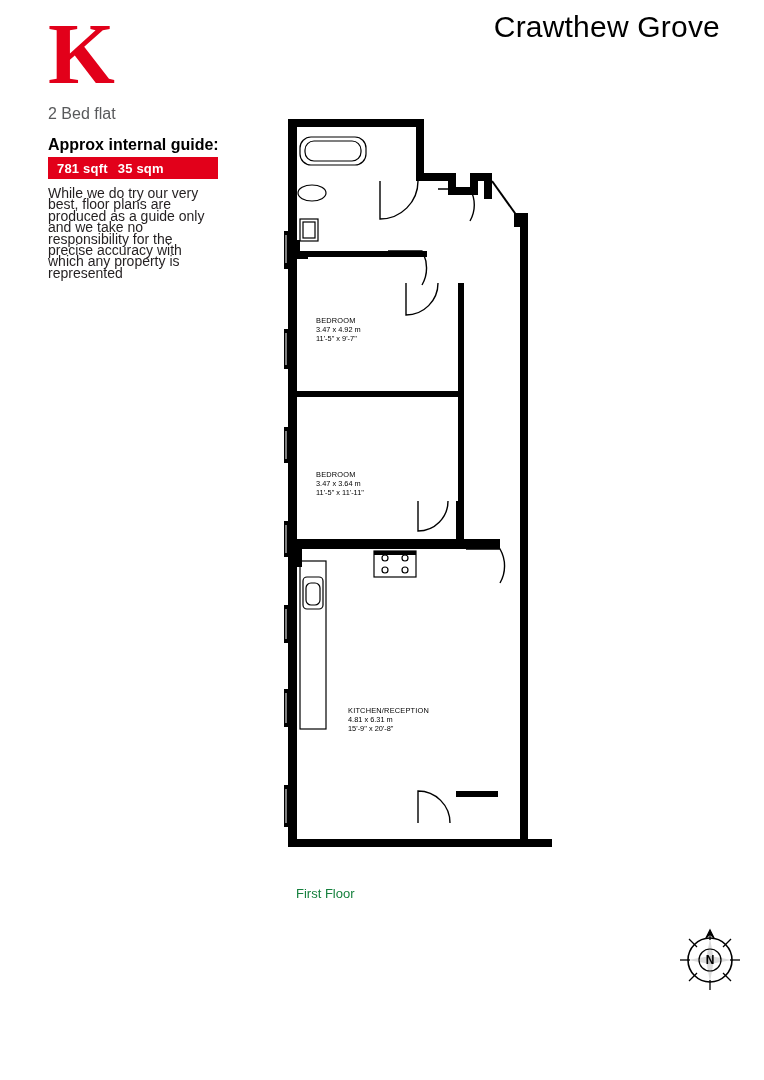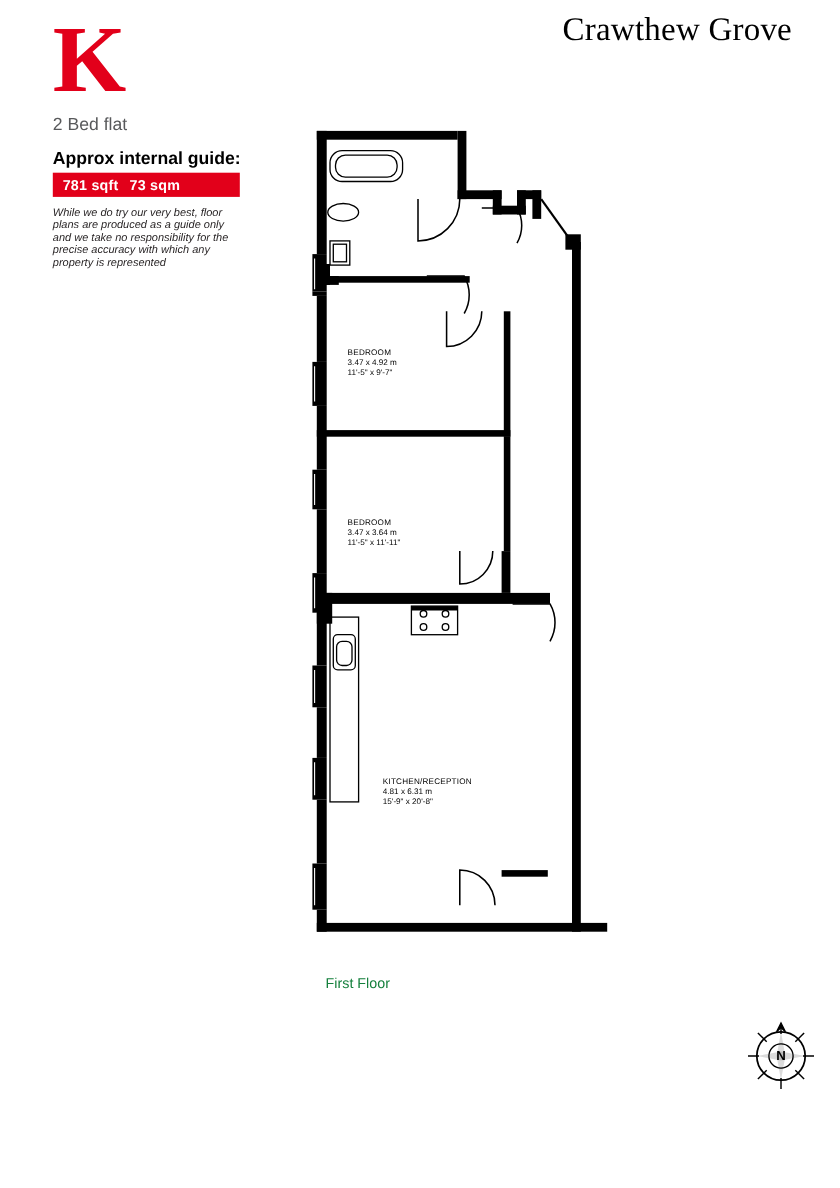--- a/index.html
+++ b/index.html
@@ -19,21 +19,20 @@
   
   #property-title {
     position: absolute;
     top: 10px;
     right: 44px;
     font-size: 30px;
     font-weight: 400;
     letter-spacing: 0.2px;
     color: #000;
     white-space: nowrap;
-    font-family: Liberation Serif, serif;
   }
 
   
   #brand-logo {
     position: absolute;
     left: 48px;
     top: 18px;
     width: 76px;
     height: 72px;
     color: #e2001a;
@@ -77,24 +76,23 @@
     box-sizing: border-box;
     letter-spacing: 0.2px;
   }
   #area-badge .sqft { margin-right: 10px; }
 
   #disclaimer {
     position: absolute;
     left: 48px;
     top: 188px;
     width: 162px;
-    font-size: 10px;
+    font-size: 14px;
     line-height: 11.4px;
     color: #231f20;
-    font-style: italic;
   }
 
   
   #floor-label {
     position: absolute;
     left: 296px;
     top: 886px;
     font-size: 13px;
     color: #15803d;
   }
@@ -144,21 +142,21 @@
 <div id="property-title">Crawthew Grove</div>
 
 <div id="brand-logo">K</div>
 
 <div id="subtitle">2 Bed flat</div>
 
 <div id="area-heading">Approx internal guide:</div>
 
 <div id="area-badge">
   <span class="sqft">781 sqft</span>
-  <span class="sqm">73 sqm</span>
+  <span class="sqm">35 sqm</span>
 </div>
 
 <div id="disclaimer">While we do try our very best, floor plans are produced as a guide  only  and we take no responsibility for the precise accuracy  with which any property is represented</div>
 
 <div id="floorplan">
   <svg width="300" height="760" viewBox="0 0 300 760" xmlns="http://www.w3.org/2000/svg">
     <g>
 
       <rect x="18" y="4" width="128" height="8" fill="#000"></rect>
 

